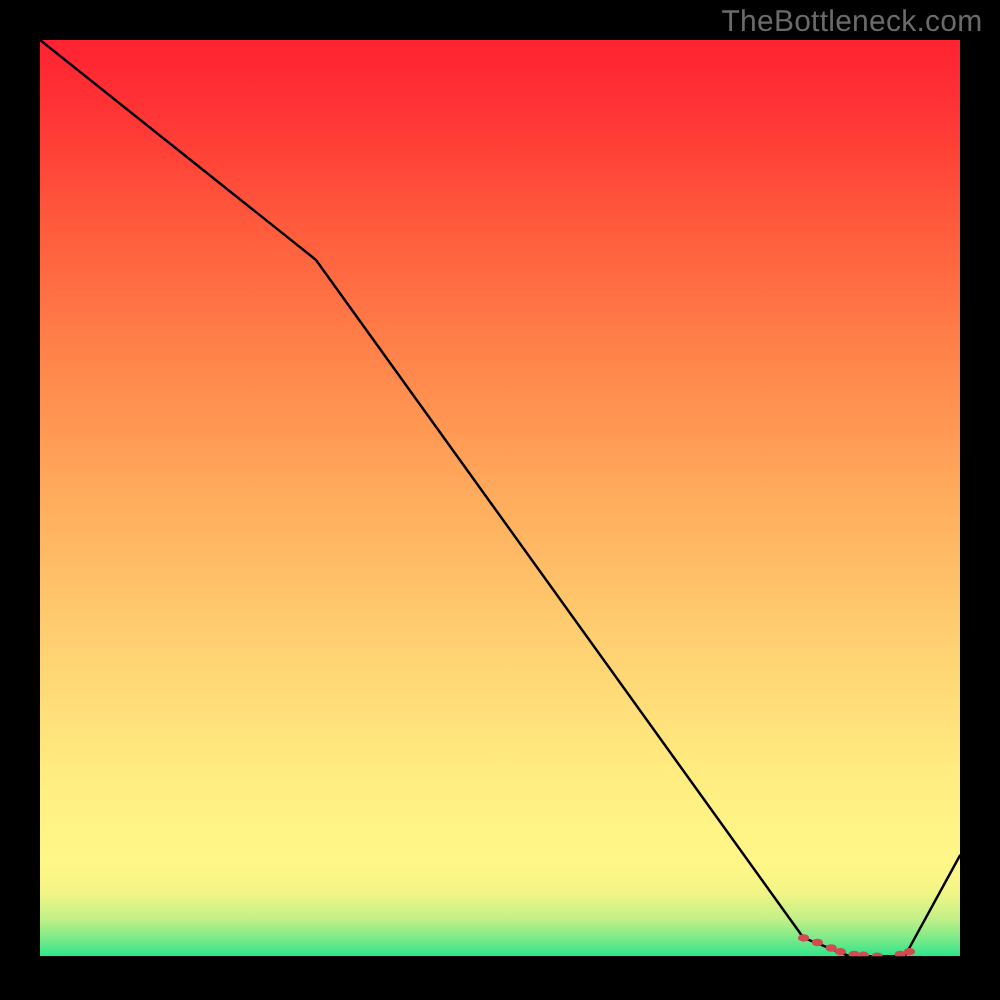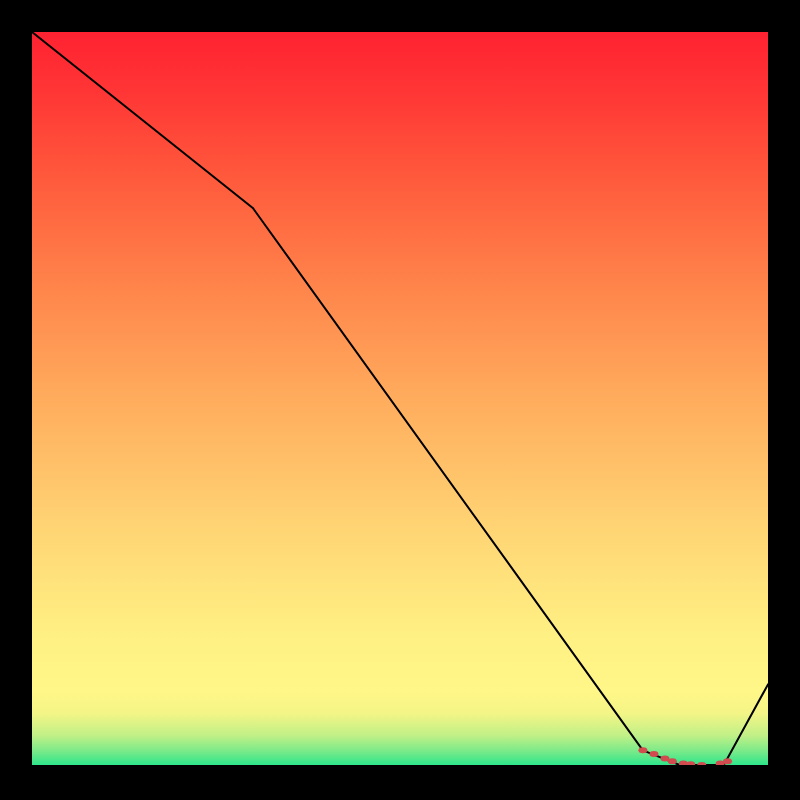--- a/index.html
+++ b/index.html
@@ -36,20 +36,21 @@
   .plot svg {
     width: 100%;
     height: 100%;
     display: block;
   }
 </style>
 </head>
 <body>
 
 <div class="frame">
+  <div class="watermark">TheBottleneck.com</div>
 
   <div class="plot">
     <svg viewBox="0 0 736 733" preserveAspectRatio="none">
       <defs>
 
         <linearGradient id="bg-grad" x1="0" y1="1" x2="0" y2="0">
 
         <stop offset="0.00%" stop-color="#2ee58b"></stop>
             <stop offset="2.00%" stop-color="#7eea89"></stop>
             <stop offset="4.00%" stop-color="#c0f087"></stop>

